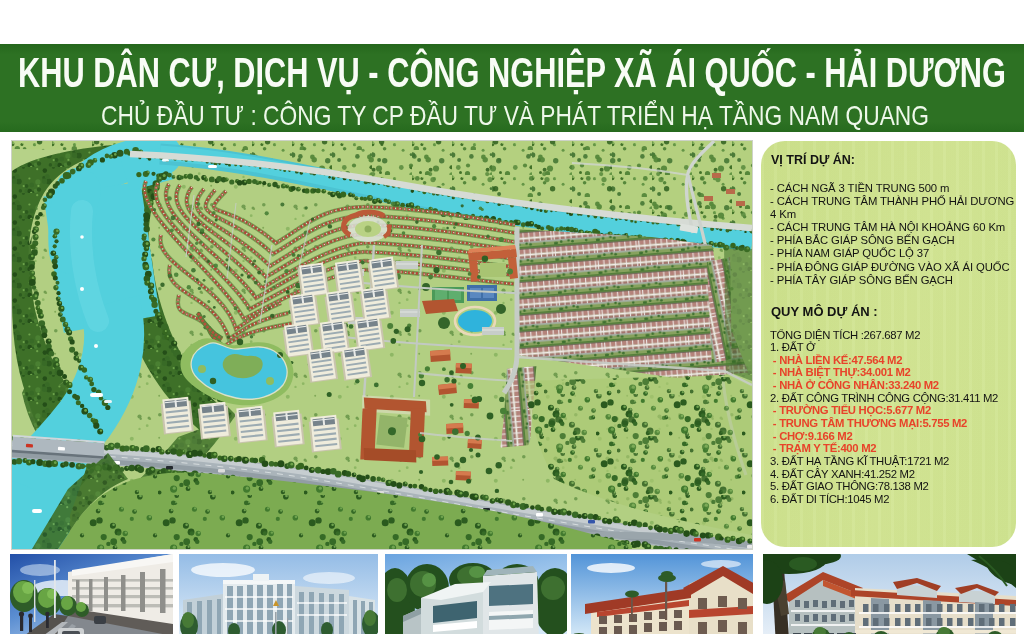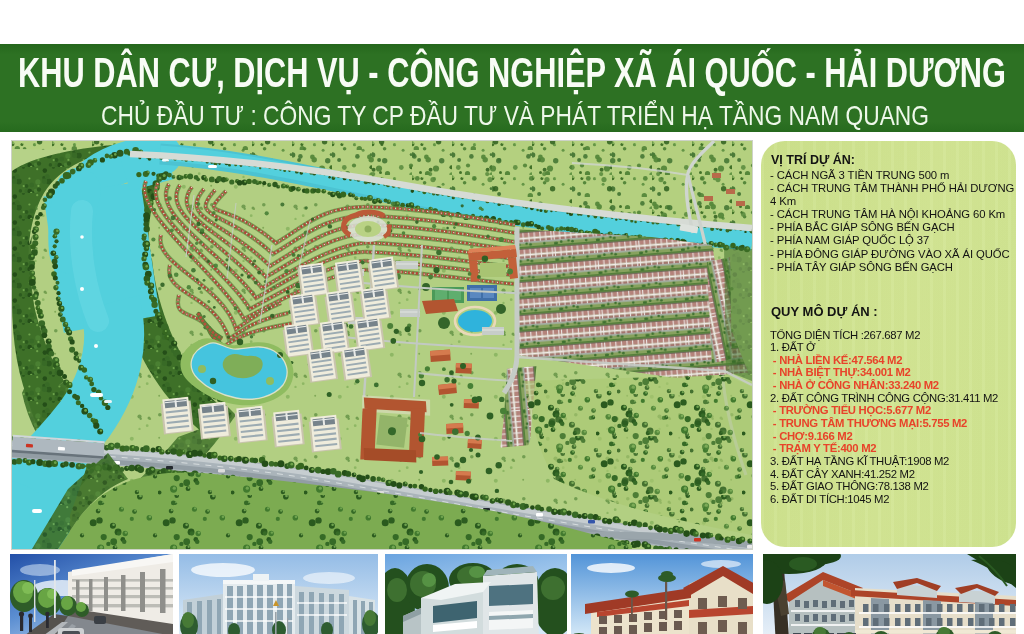--- a/index.html
+++ b/index.html
@@ -1718,21 +1718,21 @@
 <rect x="92" y="259" width="8" height="3" rx="1.5" fill="#e8f4f6"></rect>
 <rect x="20" y="368" width="10" height="4" rx="2" fill="#ffffff"></rect>
 <circle cx="70" cy="148" r="2" fill="#ffffff"></circle>
 <circle cx="84" cy="205" r="2" fill="#ffffff"></circle>
 <circle cx="70" cy="96" r="1.8" fill="#ffffff"></circle>
 </svg>
   </div>
 
   <div id="panel" class="abs" style="left:761px;top:97px;width:255px;height:406px;background:repeating-linear-gradient(90deg, rgba(255,255,255,0.05) 0 3px, rgba(0,0,0,0.012) 3px 13px),linear-gradient(100deg,#cce18b 0%,#d2e593 55%,#cfe490 100%);color:#131313;border-radius:24px;">
     <div class="abs" style="left:10px;top:13px;font-weight:bold;font-size:12.5px;line-height:1;">VỊ TRÍ DỰ ÁN:</div>
-    <div class="abs" style="left:9px;top:28px;width:246px;font-size:11.3px;line-height:13.1px;letter-spacing:-0.1px;">- CÁCH NGÃ 3 TIỀN TRUNG 500 m<br>- CÁCH TRUNG TÂM THÀNH PHỐ HẢI DƯƠNG<br>4 Km<br>- CÁCH TRUNG TÂM HÀ NỘI KHOẢNG 60 Km<br>- PHÍA BẮC GIÁP SÔNG BẾN GẠCH<br>- PHÍA NAM GIÁP QUỐC LỘ 37<br>- PHÍA ĐÔNG GIÁP ĐƯỜNG VÀO XÃ ÁI QUỐC<br>- PHÍA TÂY GIÁP SÔNG BẾN GẠCH</div>
+    <div class="abs" style="left:9px;top:41px;width:246px;font-size:11.3px;line-height:13.1px;letter-spacing:-0.1px;">- CÁCH NGÃ 3 TIỀN TRUNG 500 m<br>- CÁCH TRUNG TÂM THÀNH PHỐ HẢI DƯƠNG<br>4 Km<br>- CÁCH TRUNG TÂM HÀ NỘI KHOẢNG 60 Km<br>- PHÍA BẮC GIÁP SÔNG BẾN GẠCH<br>- PHÍA NAM GIÁP QUỐC LỘ 37<br>- PHÍA ĐÔNG GIÁP ĐƯỜNG VÀO XÃ ÁI QUỐC<br>- PHÍA TÂY GIÁP SÔNG BẾN GẠCH</div>
     <div class="abs" style="left:10px;top:164px;font-weight:bold;font-size:13px;line-height:1;">QUY MÔ DỰ ÁN :</div>
     <div class="abs" style="left:9px;top:187.5px;width:231px;font-size:11.3px;line-height:12.65px;letter-spacing:-0.3px;">
       <div class="row">
           <span>TỔNG DIỆN TÍCH :</span>
           <span>267.687 M2</span>
         </div>
       <div class="row">
           <span>1. ĐẤT Ở</span>
           <span></span>
         </div>
@@ -1763,21 +1763,21 @@
       <div class="row red">
           <span>&nbsp;- CHỢ:</span>
           <span>9.166 M2</span>
         </div>
       <div class="row red">
           <span>&nbsp;- TRẠM Y TẾ:</span>
           <span>400 M2</span>
         </div>
       <div class="row">
           <span>3. ĐẤT HẠ TẦNG KĨ THUẬT:</span>
-          <span>1908 M2</span>
+          <span>1721 M2</span>
         </div>
       <div class="row">
           <span>4. ĐẤT CÂY XANH:</span>
           <span>41.252 M2</span>
         </div>
       <div class="row">
           <span>5. ĐẤT GIAO THÔNG:</span>
           <span>78.138 M2</span>
         </div>
       <div class="row">

